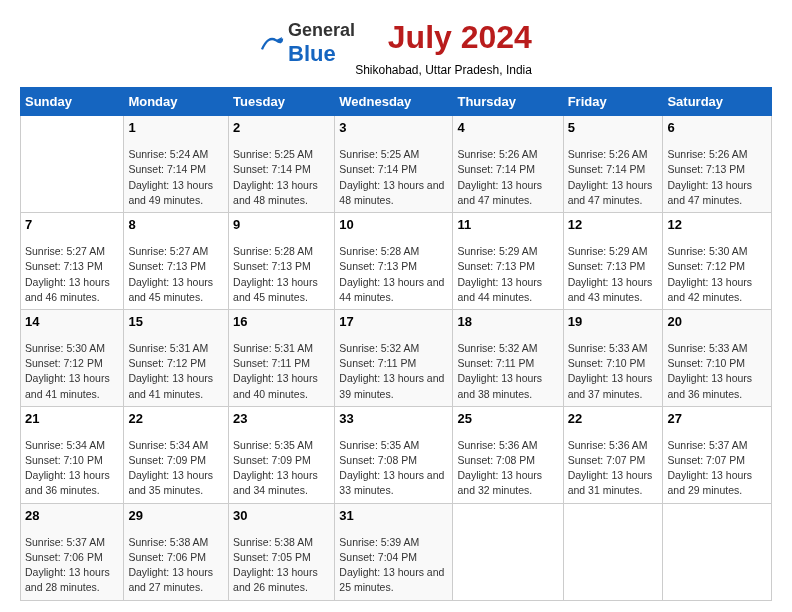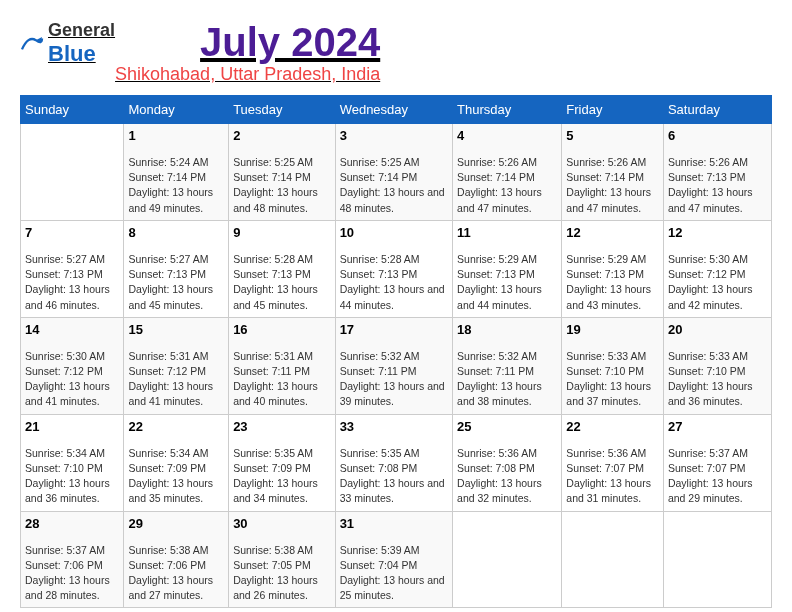--- a/index.html
+++ b/index.html
@@ -5,24 +5,23 @@
     * { margin: 0; padding: 0; box-sizing: border-box; }
     body {
       font-family: Arial, sans-serif;
       background: #fff;
       width: 792px;
       min-height: 612px;
       padding: 20px;
     }
     .header-area {
       display: flex;
-      justify-content: flex-start;
+      justify-content: center;
       align-items: flex-start;
       margin-bottom: 10px;
-      text-decoration: underline;
     }
     .logo {
       display: flex;
       align-items: center;
       gap: 4px;
     }
     .logo-text-general {
       font-size: 18px;
       font-weight: bold;
       color: #333;
@@ -33,42 +32,43 @@
       color: #1565c0;
     }
     .logo-icon {
       width: 24px;
       height: 20px;
     }
     .title-area {
       text-align: right;
     }
     .main-title {
-      font-size: 40px;
-      font-weight: bold;
-      color: #4c1d95;
+      font-size: 32px;
+      font-weight: bold;
+      color: #b91c1c;
       line-height: 1.1;
     }
     .subtitle {
-      font-size: 18px;
-      color: #ef4444;
+      font-size: 12px;
+      color: #000000;
       font-weight: normal;
+      margin-top: 8px;
     }
     table {
       width: 100%;
       border-collapse: collapse;
       font-size: 11px;
     }
     thead tr th {
       background-color: #1565c0;
       color: #fff;
       padding: 6px 4px;
       text-align: left;
       font-size: 13px;
-      font-weight: normal;
+      font-weight: bold;
       border: 1px solid #1565c0;
     }
     tbody tr td {
       border: 1px solid #ccc;
       padding: 4px 4px;
       vertical-align: top;
       background: #fff;
       min-height: 70px;
     }
     tbody tr:nth-child(odd) td {

